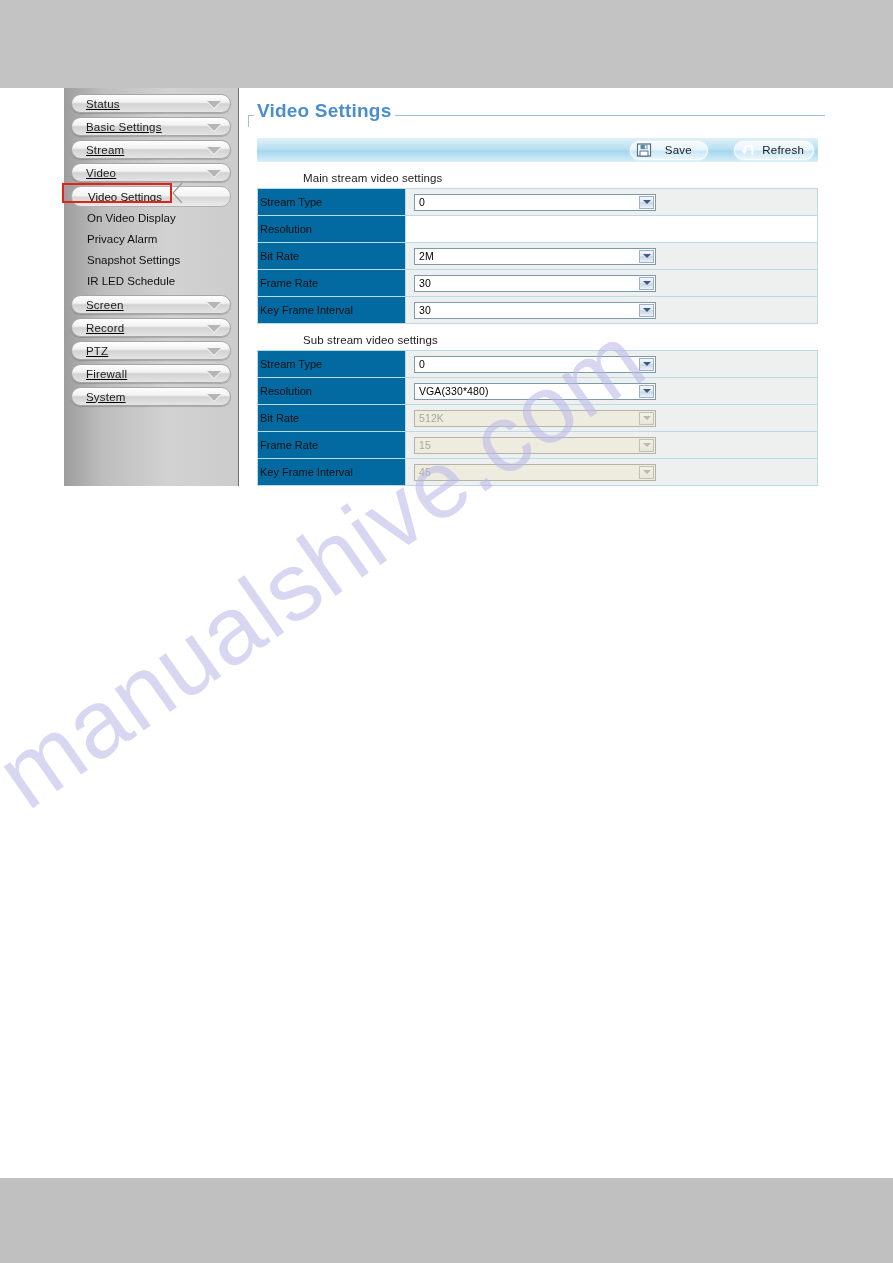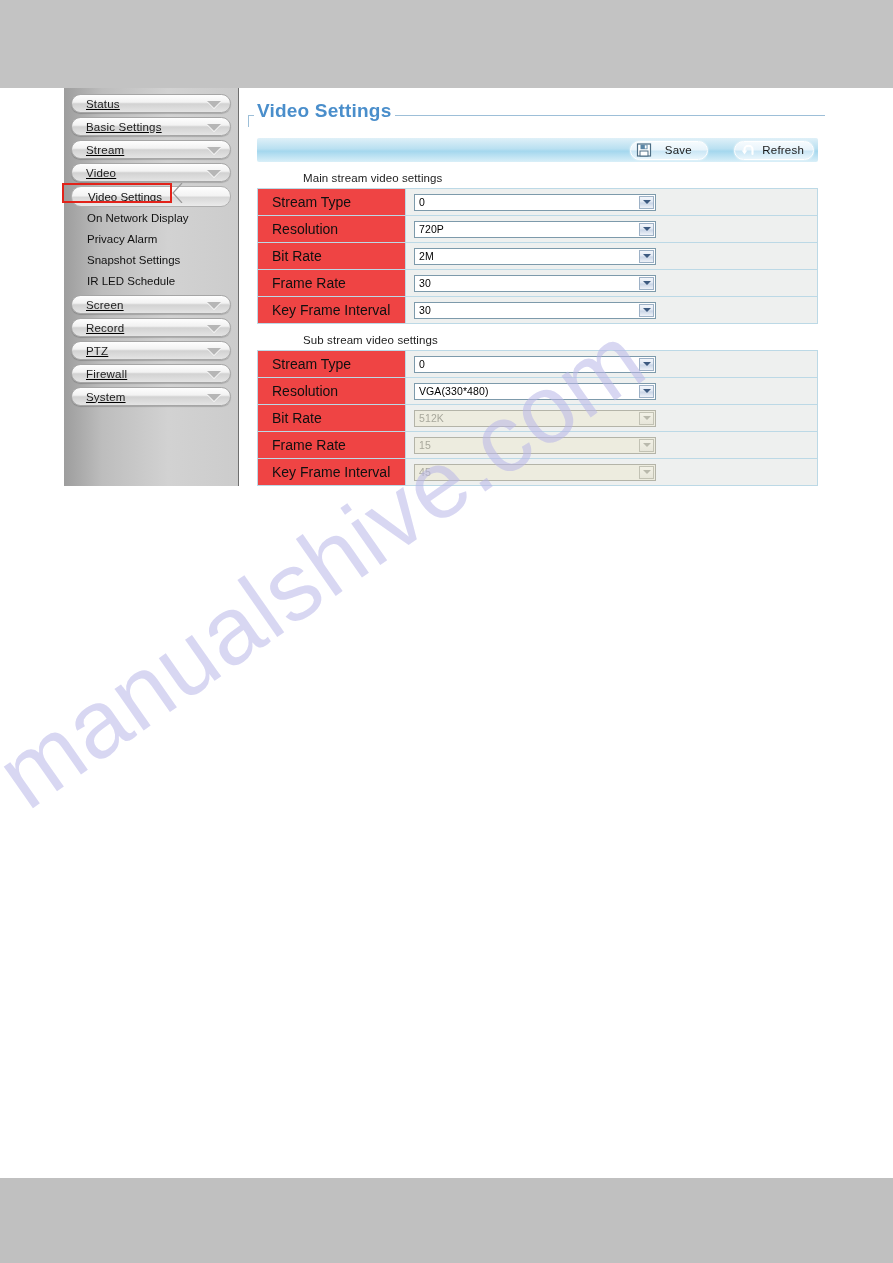--- a/index.html
+++ b/index.html
@@ -235,26 +235,26 @@
   }
   .form-row {
     display: flex;
     align-items: stretch;
     height: 26px;
     border-bottom: 1px solid #bcd9e6;
   }
   .form-row .cell-label {
     width: 148px;
     flex: 0 0 148px;
-    background: #ef4444;
-    display: flex;
-    align-items: center;
-    padding-left: 14px;
-    box-sizing: border-box;
-    font-size: 14px;
+    background: #0369a1;
+    display: flex;
+    align-items: center;
+    padding-left: 2px;
+    box-sizing: border-box;
+    font-size: 11px;
     color: #101010;
     border-right: 1px solid #bcd9e6;
   }
   .form-row .cell-field {
     flex: 1;
     background: #eef0ef;
     display: flex;
     align-items: center;
     padding-left: 8px;
     box-sizing: border-box;
@@ -337,21 +337,21 @@
     <div class="menu-btn">
       <span class="label">Video</span>
       <span class="caret"></span>
     </div>
 
     <div class="submenu">
       <div class="sub-item selected">
         <span>Video Settings</span>
       </div>
       <div class="sub-item">
-        <span>On Network Display</span>
+        <span>On Video Display</span>
       </div>
       <div class="sub-item">
         <span>Privacy Alarm</span>
       </div>
       <div class="sub-item">
         <span>Snapshot Settings</span>
       </div>
       <div class="sub-item">
         <span>IR LED Schedule</span>
       </div>
@@ -424,28 +424,20 @@
             <span class="val">0</span>
             <span class="arrow">
                 <i></i>
               </span>
           </div>
         </div>
       </div>
 
       <div class="form-row">
         <div class="cell-label">Resolution</div>
-        <div class="cell-field">
-          <div class="xp-select">
-            <span class="val">720P</span>
-            <span class="arrow">
-                <i></i>
-              </span>
-          </div>
-        </div>
       </div>
 
       <div class="form-row">
         <div class="cell-label">Bit Rate</div>
         <div class="cell-field">
           <div class="xp-select">
             <span class="val">2M</span>
             <span class="arrow">
                 <i></i>
               </span>

